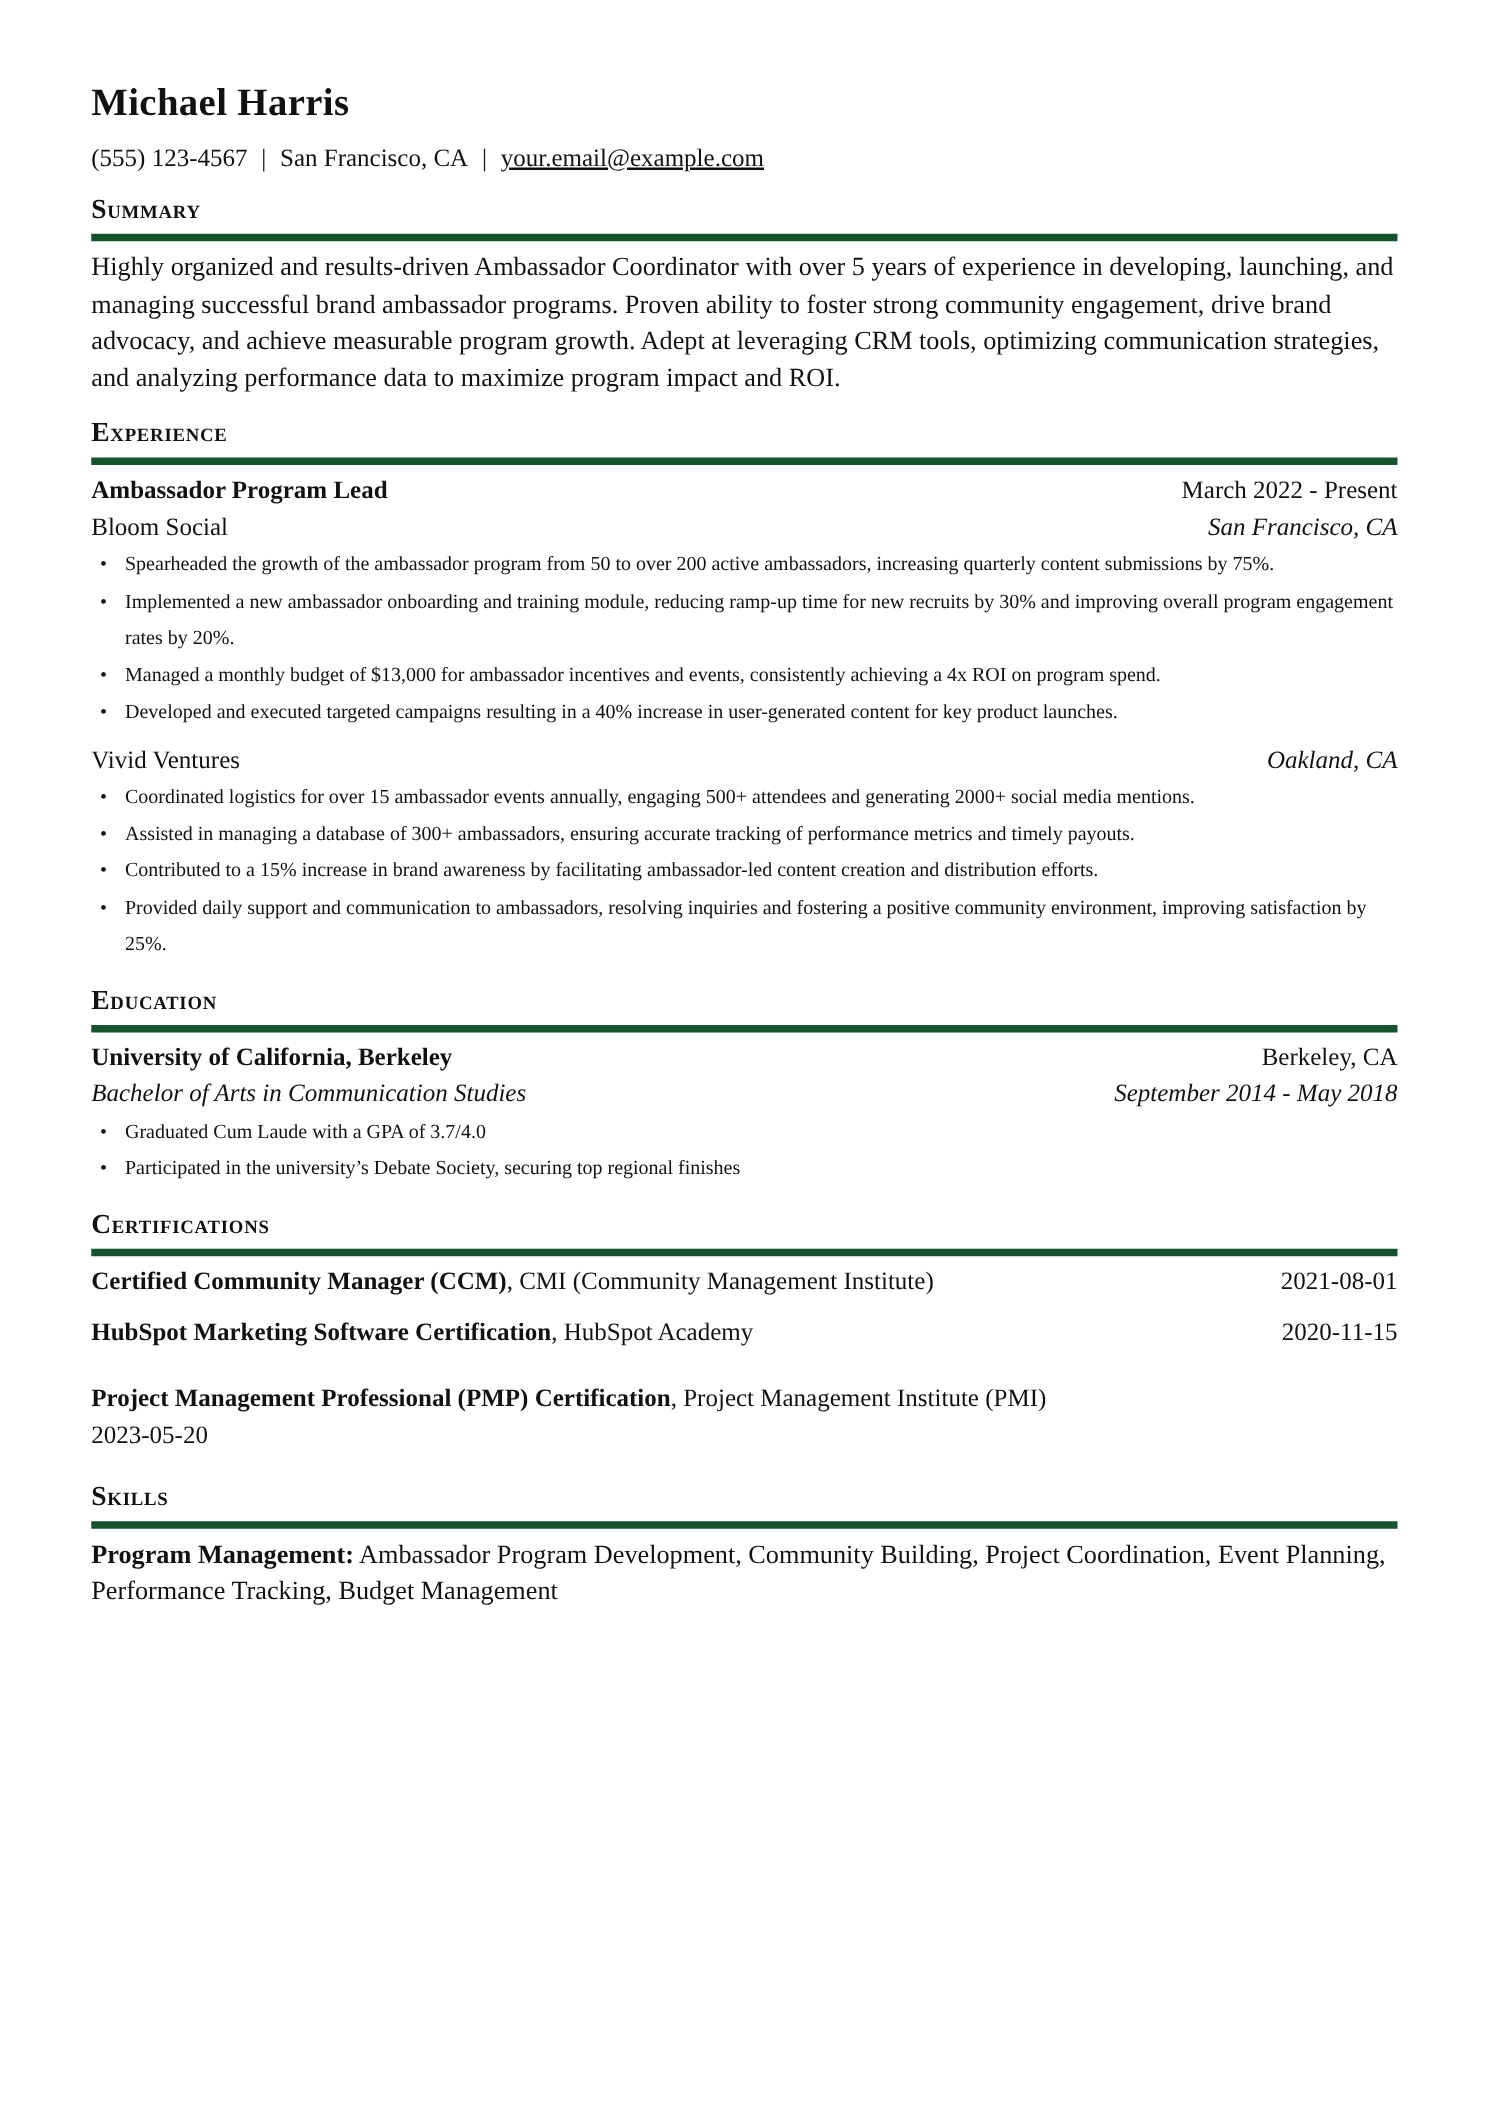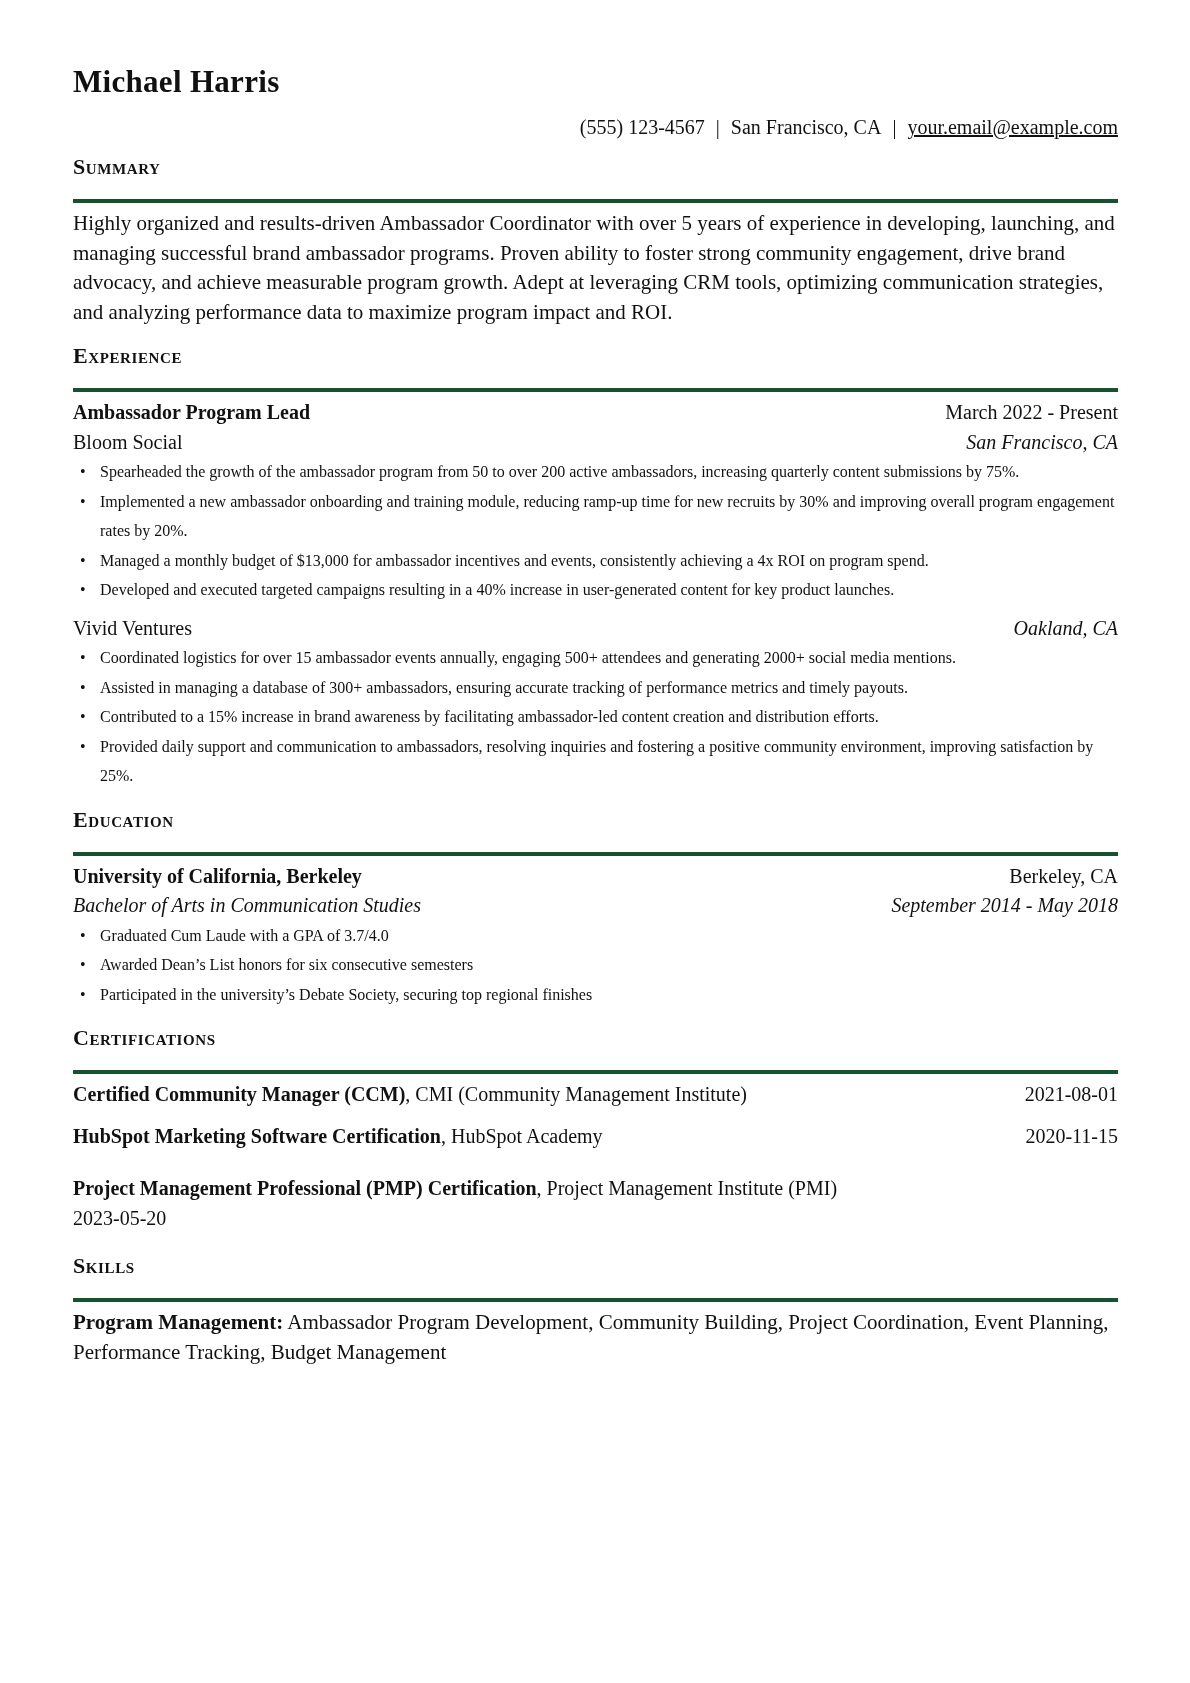--- a/index.html
+++ b/index.html
@@ -1,25 +1,25 @@
 <!DOCTYPE html>
 <html><head>
 <meta charset="utf-8">
 <style>
   html, body { margin:0; padding:0; background:#ffffff; }
   body { width:1190px; height:1683px; position:relative; overflow:hidden;
          font-family:"Liberation Serif", "DejaVu Serif", serif; color:#111; }
   .page { position:absolute; left:73px; top:58px; width:1045px; }
   .name { font-size:31px; font-weight:bold; line-height:48px; margin:0; letter-spacing:0.3px; }
-  .contact { font-size:20px; line-height:26px; margin-top:8px;text-align:right; }
+  .contact { font-size:20px; line-height:26px; margin-top:8px; }
   .contact .sep { display:inline-block; margin:0 11px; }
   .contact a { color:#111; text-decoration:underline; }
   .section { margin-top:16px; }
   .sec-head { font-size:22px; font-weight:bold; font-variant:small-caps; letter-spacing:0.6px;
-              line-height:26px; padding-bottom:19px; border-bottom:4px solid #14532d; margin-bottom:6px; }
+              line-height:26px; padding-bottom:7px; border-bottom:6px solid #14532d; margin-bottom:6px; }
   .para { font-size:21px; line-height:29.5px; }
   .row { display:flex; justify-content:space-between; font-size:20px; line-height:29.5px; }
   .bold { font-weight:bold; }
   .ital { font-style:italic; }
   ul { margin:0; padding:0; list-style:none; }
   li { position:relative; padding-left:27px; font-size:16px; line-height:29.5px; }
   li::before { content:"\2022"; position:absolute; left:7px; top:0; font-size:16px; }
   .entry + .entry { margin-top:9px; }
   .cert { display:flex; justify-content:space-between; font-size:20px; line-height:29.5px; margin-bottom:12px;gap:29px; }
   .cert.wrap { display:block;margin-top:23px; }
@@ -78,21 +78,20 @@
     <div class="row">
       <span class="bold">University of California, Berkeley</span>
       <span>Berkeley, CA</span>
     </div>
     <div class="row">
       <span class="ital">Bachelor of Arts in Communication Studies</span>
       <span class="ital">September 2014 - May 2018</span>
     </div>
     <ul>
       <li>Graduated Cum Laude with a GPA of 3.7/4.0</li>
-      <li>Awarded Dean’s List honors for six consecutive semesters</li>
       <li>Participated in the university’s Debate Society, securing top regional finishes</li>
     </ul>
   </div>
 
   <div class="section">
     <div class="sec-head">Certifications</div>
     <div class="cert">
       <span><span class="bold">Certified Community Manager (CCM)</span><span>, CMI (Community Management Institute)</span></span>
       <span>2021-08-01</span>
     </div>

